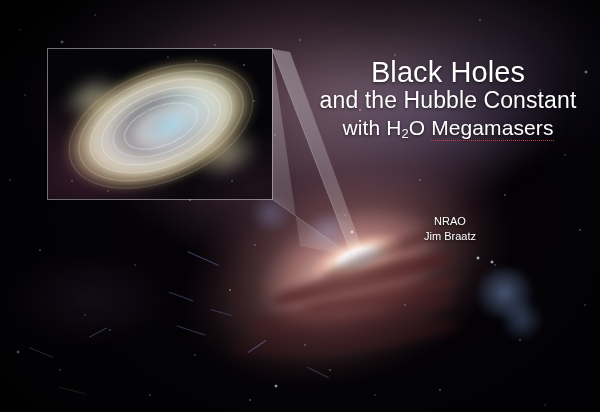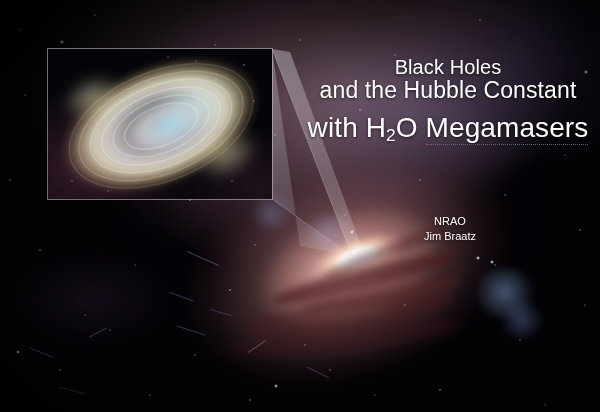--- a/index.html
+++ b/index.html
@@ -275,22 +275,22 @@
   
   .title-block{
     position:absolute;
     left:300px;top:56px;width:296px;
     text-align:center;
     color:#ffffff;
     line-height:1.12;
     text-shadow:0 1px 3px rgba(0,0,0,.65);
   }
   .title-line{font-size:23px;font-weight:400;letter-spacing:.1px;white-space:nowrap;}
-  .title-line.l2{font-size:20px;}
-  .title-line.l4{font-size:28px;margin-top:8px;}
+  .title-line.l2{font-size:29px;}
+  .title-line.l4{font-size:21px;margin-top:2px;}
   .title-line sub{font-size:.62em;vertical-align:-.22em;}
   .misspell{
     border-bottom:1px dotted rgba(220,70,70,.85);
     padding-bottom:1px;
   }
   .byline{
     position:absolute;
     left:370px;top:214px;width:160px;
     text-align:center;
     color:#ffffff;

